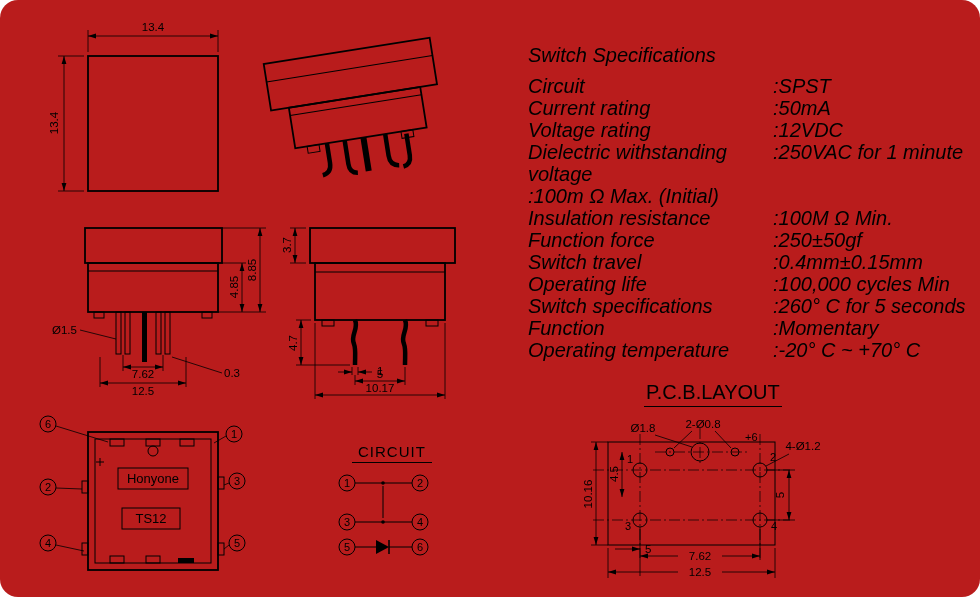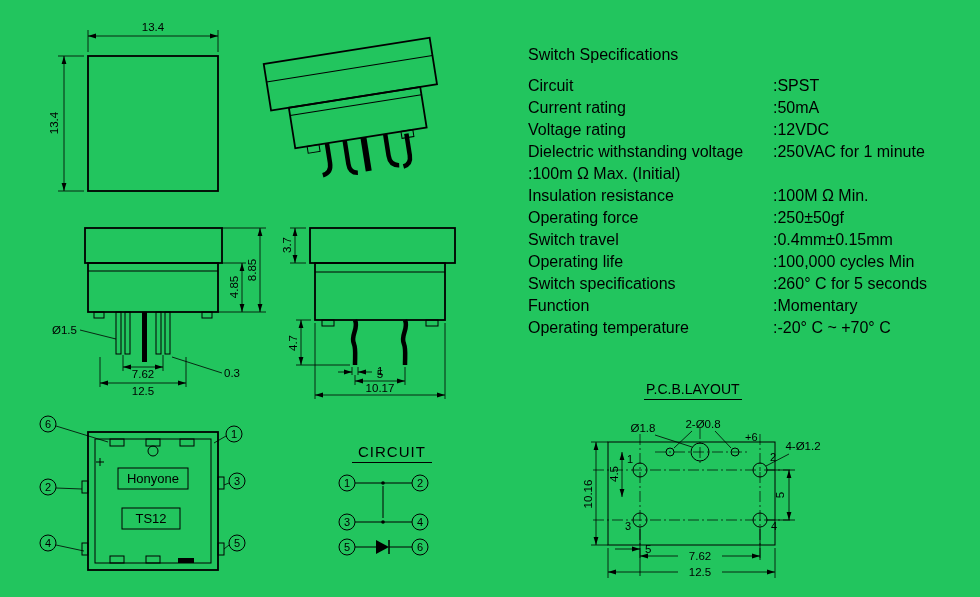--- a/index.html
+++ b/index.html
@@ -1,42 +1,42 @@
 <!DOCTYPE html>
 <html><head>
 <meta charset="utf-8">
 <style>
   * { margin:0; padding:0; box-sizing:border-box; }
   html,body { background:#ffffff; }
   body { font-family:"Liberation Sans", sans-serif; color:#000; }
-  .sheet { position:relative; width:980px; height:597px; background:#22c55e; overflow:hidden; }
+  .sheet { position:relative; width:980px; height:597px; background:#b91c1c; overflow:hidden;border-radius:18px; }
   .abs { position:absolute; }
 
   
   .ln   { stroke:#000; fill:none; stroke-width:1; }
   .thk  { stroke:#000; fill:none; stroke-width:1.8; }
   .thin { stroke:#000; fill:none; stroke-width:0.8; }
   .cl   { stroke:#000; fill:none; stroke-width:0.7; stroke-dasharray:11 3 2 3; }
   .pin2 { stroke:#000; fill:none; stroke-width:4.5; }
   .pinB { stroke:#000; fill:none; stroke-width:6; }
   .fill { fill:#000; stroke:none; }
   text.t  { font-family:"Liberation Sans",sans-serif; font-size:11.5px; fill:#000; stroke:none; }
   text.t13 { font-size:13px; }
   text.t11 { font-size:11px; }
   .mid { text-anchor:middle; }
 
   
-  .specs { position:absolute; left:528px; top:44px; width:450px; font-size:16px; line-height:22px; }
+  .specs { position:absolute; left:528px; top:44px; width:450px; font-size:20px; line-height:22px;font-style:italic; }
   .specs-title { margin-bottom:9px; }
   .spec-row { display:flex; }
   .spec-label { width:245px; flex:none; }
   .spec-value { flex:1; }
 
   .circuit-title { font-size:15px; letter-spacing:1px; border-bottom:1.2px solid #000; padding:0 6px 2px; }
-  .pcb-title { font-size:14px; border-bottom:1.2px solid #000; padding:0 2px 2px; }
+  .pcb-title { font-size:20px; border-bottom:1.2px solid #000; padding:0 2px 2px; }
 </style>
 </head>
 <body>
 
 <div class="sheet">
 
   <svg class="abs" style="left:30px;top:18px" width="230" height="190" viewBox="0 0 230 190">
     <defs>
       <marker id="arrT" markerWidth="11" markerHeight="8" refX="10" refY="4" orient="auto-start-reverse">
         <path d="M0,1 L10,4 L0,7 Z" fill="#000"></path>
@@ -277,21 +277,21 @@
       <span class="spec-value">:250VAC for 1 minute</span>
     </div>
     <div class="spec-row">
       <span class="spec-value">:100m Ω  Max. (Initial)</span>
     </div>
     <div class="spec-row">
       <span class="spec-label">Insulation resistance</span>
       <span class="spec-value">:100M Ω  Min.</span>
     </div>
     <div class="spec-row">
-      <span class="spec-label">Operating force</span>
+      <span class="spec-label">Function force</span>
       <span class="spec-value">:250±50gf</span>
     </div>
     <div class="spec-row">
       <span class="spec-label">Switch travel</span>
       <span class="spec-value">:0.4mm±0.15mm</span>
     </div>
     <div class="spec-row">
       <span class="spec-label">Operating life</span>
       <span class="spec-value">:100,000 cycles Min</span>
     </div>

